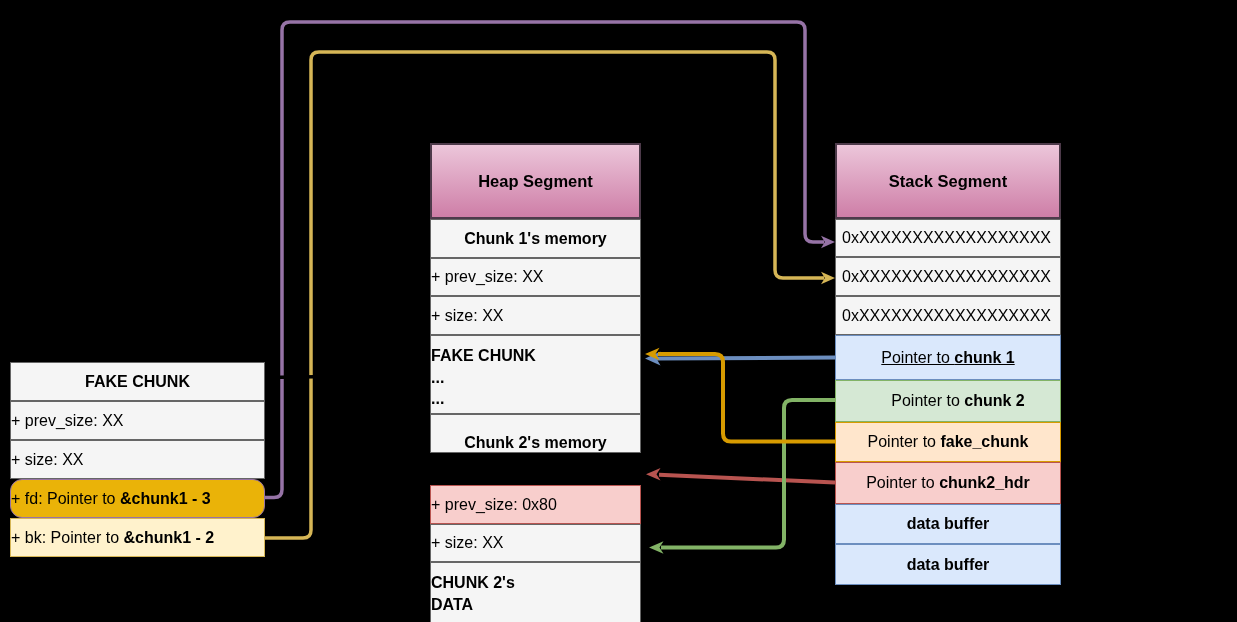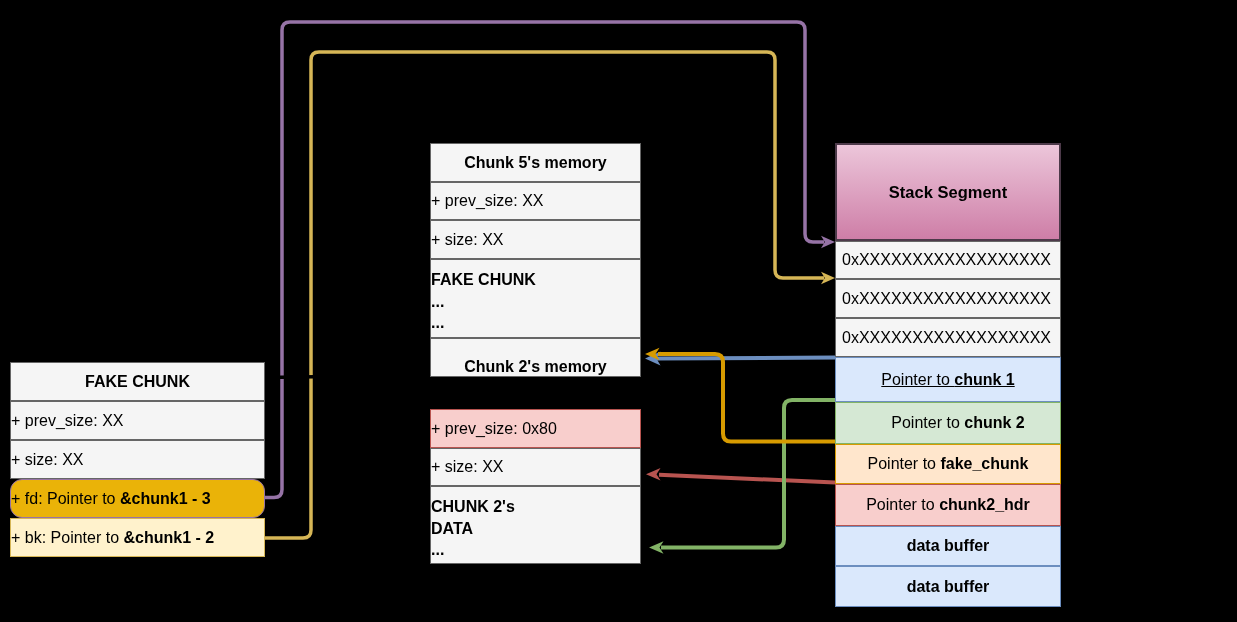--- a/index.html
+++ b/index.html
@@ -48,22 +48,25 @@
     </div>
     <div class="row purple-row" style="height:39px;">
       <span><span>+ fd: Pointer to </span><b>&amp;chunk1 - 3</b></span>
     </div>
     <div class="row yellow-row" style="height:39px;">
       <span><span>+ bk: Pointer to </span><b>&amp;chunk1 - 2</b></span>
     </div>
   </div>
 
   <div class="box" style="left:430px;top:143px;width:211px;">
+    <div class="hdr" style="height:76px;">
+      <span>Heap Segment</span>
+    </div>
     <div class="row center bold" style="height:39px;">
-      <span>Chunk 5's memory</span>
+      <span>Chunk 1's memory</span>
     </div>
     <div class="row" style="height:38px;">
       <span>+ prev_size: XX</span>
     </div>
     <div class="row" style="height:39px;">
       <span>+ size: XX</span>
     </div>
     <div class="row multiline" style="height:79px;">
       <div>FAKE CHUNK</div>
       <div>...</div>
@@ -79,21 +82,21 @@
       <span>+ size: XX</span>
     </div>
     <div class="row multiline" style="height:78px;">
       <div>CHUNK 2's</div>
       <div>DATA</div>
       <div>...</div>
     </div>
   </div>
 
   <div class="box" style="left:835px;top:143px;width:226px;">
-    <div class="hdr" style="height:98px;">
+    <div class="hdr" style="height:76px;">
       <span>Stack Segment</span>
     </div>
     <div class="row" style="height:38px;padding-left:6px;">
       <span>0xXXXXXXXXXXXXXXXXXX</span>
     </div>
     <div class="row" style="height:39px;padding-left:6px;">
       <span>0xXXXXXXXXXXXXXXXXXX</span>
     </div>
     <div class="row" style="height:39px;padding-left:6px;">
       <span>0xXXXXXXXXXXXXXXXXXX</span>

